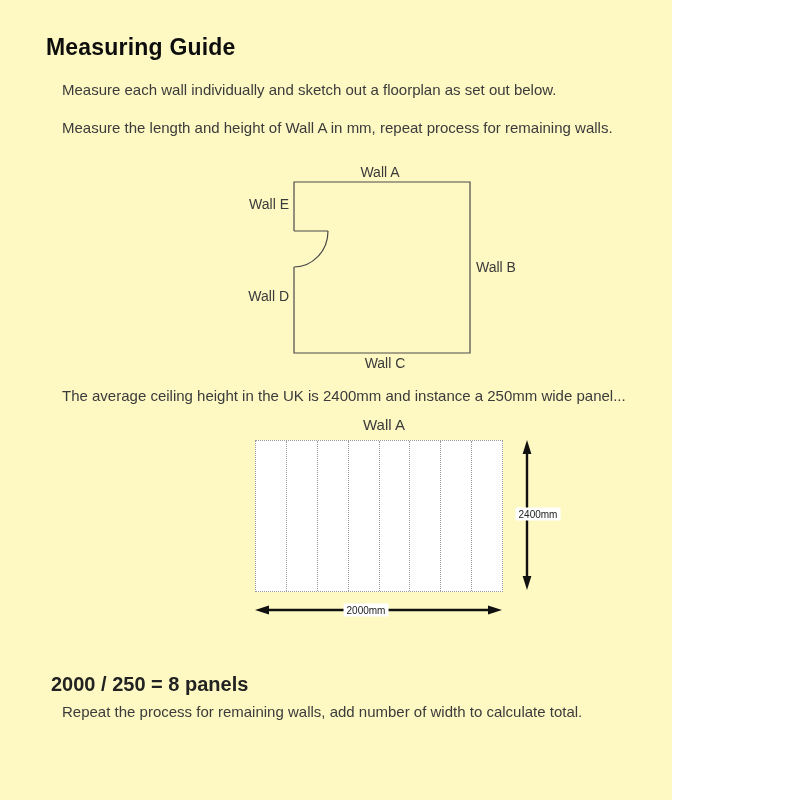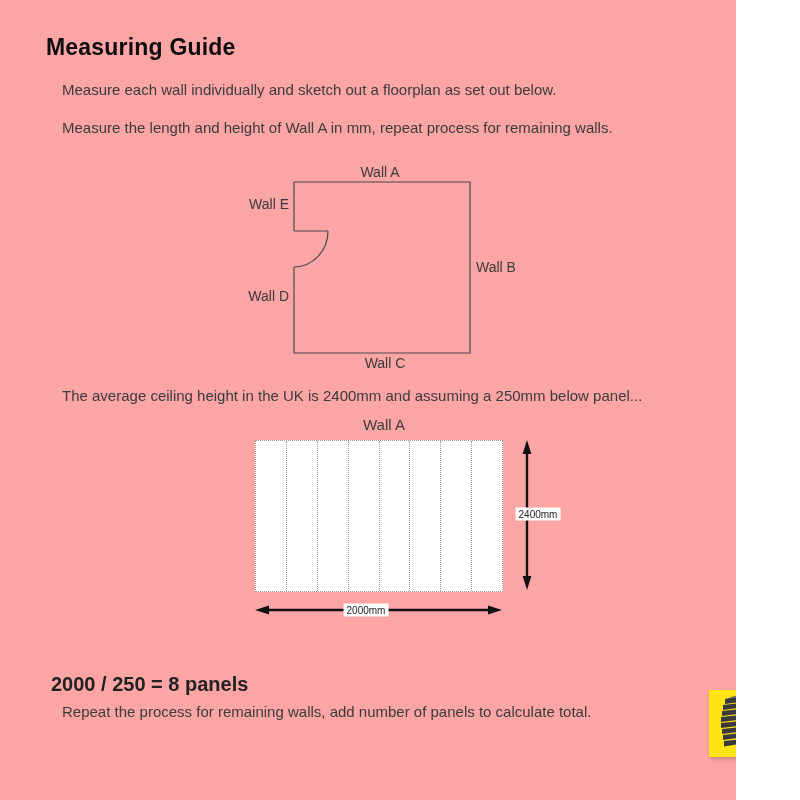--- a/index.html
+++ b/index.html
@@ -1,17 +1,17 @@
 <!DOCTYPE html>
 <html><head>
 <meta charset="utf-8">
 <style>
   html,body{margin:0;padding:0;background:#ffffff;}
   #canvas{
-    position:relative;width:736px;height:800px;background:#fca5a5;overflow:hidden;
+    position:relative;width:672px;height:800px;background:#fef9c3;overflow:hidden;
     font-family:"Liberation Sans","DejaVu Sans",sans-serif;color:#3b3b3b;
   }
   .abs{position:absolute;}
   .title{font-size:23px;font-weight:bold;color:#0d0d0d;letter-spacing:0.2px;}
   .body-text{font-size:15px;color:#3b3b3b;white-space:nowrap;margin-left:11px;}
   .bold-text{font-size:20px;font-weight:bold;color:#222;white-space:nowrap;}
   svg text{font-family:"Liberation Sans","DejaVu Sans",sans-serif;font-size:14px;fill:#3a3a3a;}
   .fp-line{stroke:#4a4a4a;stroke-width:1.2;fill:none;}
   .panel-grid{
     position:absolute;left:255px;top:440px;width:248px;height:152px;
@@ -52,21 +52,21 @@
 
     <path class="fp-line" d="M328 231 A 34 36 0 0 1 294 267"></path>
 
     <text x="380" y="177" text-anchor="middle">Wall A</text>
     <text x="289" y="209" text-anchor="end">Wall E</text>
     <text x="476" y="272" text-anchor="start">Wall B</text>
     <text x="289" y="301" text-anchor="end">Wall D</text>
     <text x="385" y="368" text-anchor="middle">Wall C</text>
   </svg>
 
-  <div class="abs body-text" style="left:51px;top:387px;">The average ceiling height in the UK is 2400mm and assuming a 250mm below panel...</div>
+  <div class="abs body-text" style="left:51px;top:387px;">The average ceiling height in the UK is 2400mm and instance a 250mm wide panel...</div>
 
   <div class="pd-title" style="left:384px;top:416px;">Wall A</div>
 
   <div class="panel-grid">
       <div class="panel-cell"></div>
       <div class="panel-cell"></div>
       <div class="panel-cell"></div>
       <div class="panel-cell"></div>
       <div class="panel-cell"></div>
       <div class="panel-cell"></div>
@@ -82,21 +82,21 @@
 
     <line class="arrow-line" x1="268" y1="610" x2="489" y2="610"></line>
     <polygon class="arrow-head" points="255,610 269,605.6 269,614.4"></polygon>
     <polygon class="arrow-head" points="502,610 488,605.6 488,614.4"></polygon>
   </svg>
 
   <div class="dim-label" style="left:538px;top:514px;">2400mm</div>
   <div class="dim-label" style="left:366px;top:610px;">2000mm</div>
 
   <div class="abs bold-text" style="left:51px;top:673px;">2000 / 250 = 8 panels</div>
-  <div class="abs body-text" style="left:51px;top:703px;">Repeat the process for remaining walls, add number of panels to calculate total.</div>
+  <div class="abs body-text" style="left:51px;top:703px;">Repeat the process for remaining walls, add number of width to calculate total.</div>
 
   <div class="logo" style="background: rgb(255, 228, 18); --slat-color: #3A3A3C;">
     <svg viewBox="0 0 47 67">
       <polygon class="slat-top" points="16,9.5 25,6 37,7.5 16,12"></polygon>
       <polygon class="slat" points="16,9 37,6.5 37,11 16,14"></polygon>
       <polygon class="slat" points="14,15 37,12.5 37,17 14,20"></polygon>
       <polygon class="slat" points="13,21 37,18.5 37,23 13,26"></polygon>
       <polygon class="slat" points="12,27 37,24.5 37,29 12,32"></polygon>
       <polygon class="slat" points="12,33 37,30.5 37,35 12,38"></polygon>
       <polygon class="slat" points="13,39 37,36.5 37,41 13,44"></polygon>

